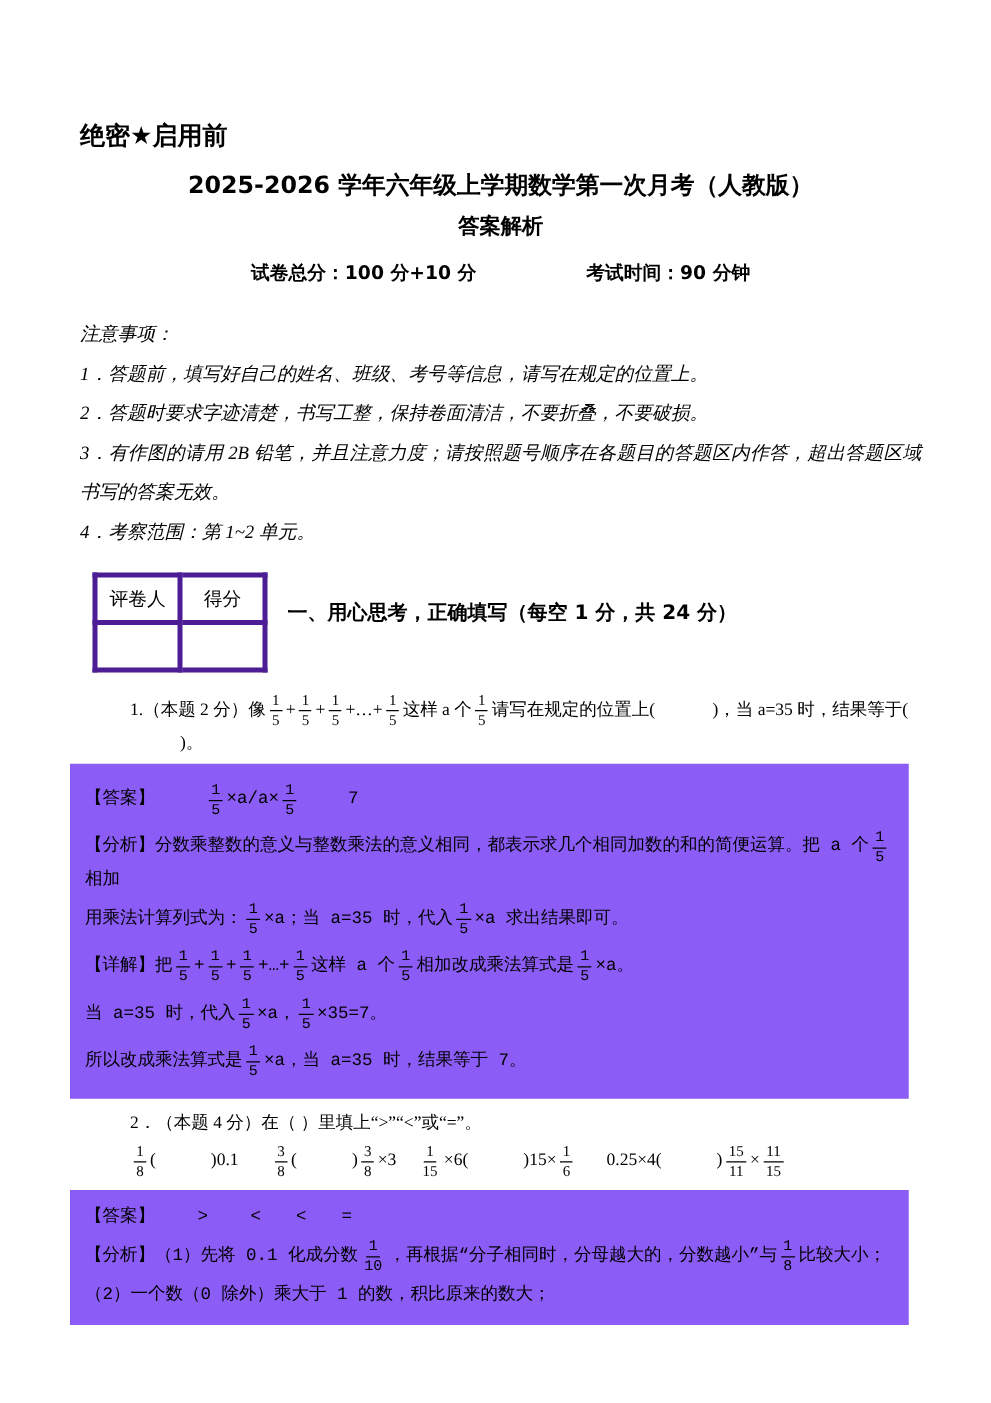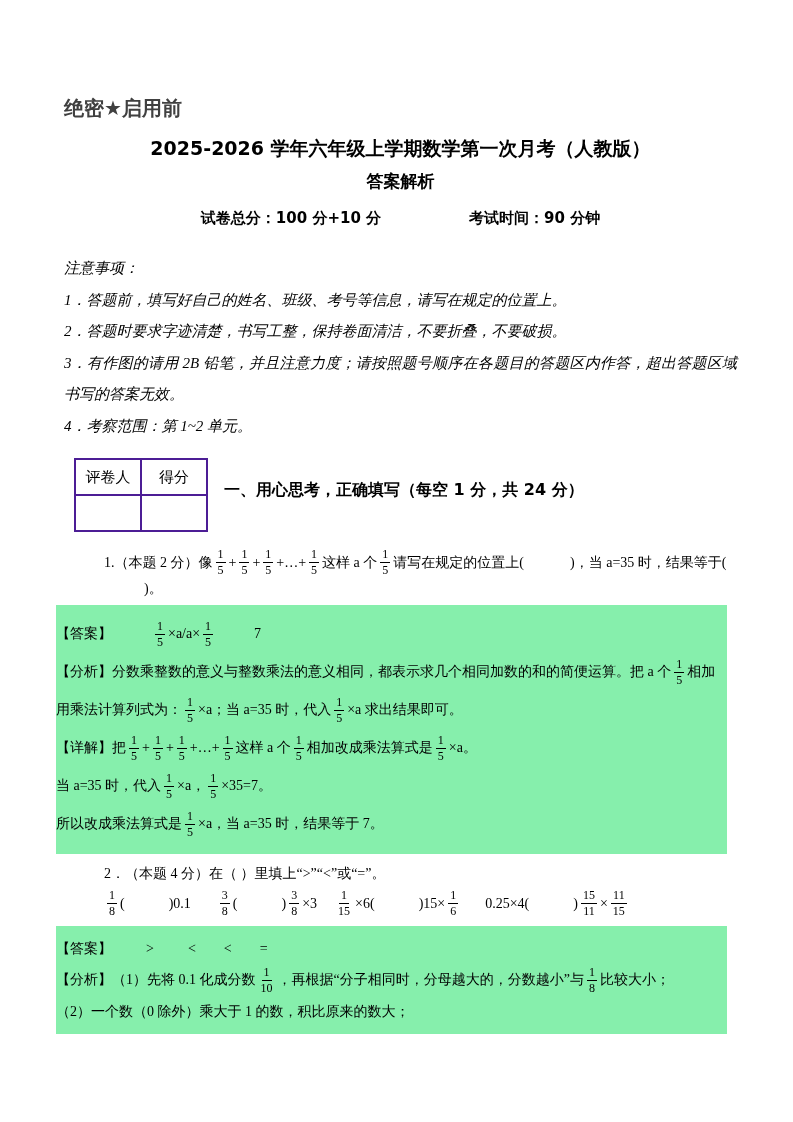--- a/index.html
+++ b/index.html
@@ -4,21 +4,21 @@
 <style>
   html,body{margin:0;padding:0;}
   body{
     width:793px;height:1122px;background:#ffffff;color:#000;
     font-family:"Liberation Serif","DejaVu Serif",serif;
     overflow:hidden;
   }
   .page{padding:95px 56px 0 64px;}
 
   .secret{
-    color:#404040;font-weight:bold;font-size:20px;line-height:26px;
+    color:#000000;font-weight:bold;font-size:20px;line-height:26px;
     font-family:"DejaVu Sans","Liberation Sans",sans-serif;
   }
   .title{
     text-align:center;font-size:19px;font-weight:bold;margin:14px 0 0 0;line-height:26px;
     font-family:"DejaVu Sans","Liberation Sans",sans-serif;
   }
   .subtitle{
     text-align:center;font-size:17px;font-weight:bold;margin:8px 0 0 0;line-height:24px;
     font-family:"DejaVu Sans","Liberation Sans",sans-serif;
   }
@@ -27,37 +27,38 @@
     font-weight:bold;font-size:15px;margin-top:14px;line-height:22px;
     font-family:"DejaVu Sans","Liberation Sans",sans-serif;
   }
   .notes{font-size:15px;font-style:italic;margin-top:24px;}
   .note-heading{line-height:2.1;}
   .note-item{line-height:2.1;text-align:justify;}
 
   .sec-row{display:flex;align-items:flex-start;gap:16px;margin-top:16px;margin-left:10px;}
   .score-table{border-collapse:collapse;}
   .score-table td{
-    border:2px solid #4c1d95;width:64px;height:34px;text-align:center;
+    border:4px solid #4c1d95;width:64px;height:34px;text-align:center;
     font-size:15px;padding:0;
   }
   .sec-title{
     font-family:"DejaVu Sans","Liberation Sans",sans-serif;
     font-weight:bold;font-size:16px;margin-top:22px;
   }
 
   .mline{display:flex;flex-wrap:wrap;align-items:center;font-size:14px;line-height:1.4;margin-left:40px;}
   .q-line{margin-top:14px;}
   .q2-line{margin-top:10px;}
   .items-line{margin-top:4px;}
 
   .block{
-    background:#86efac;
+    background:#8b5cf6;
     margin:6px 10px 0 -8px;
-    padding:8px 0;
+    padding:8px 12px;
+    font-family:Liberation Mono, monospace;
   }
   .block .mline{margin:5px 0;}
 
   .frac{
     display:inline-flex;flex-direction:column;align-items:center;
     margin:1px 3px;font-size:12px;line-height:1.25;
   }
   .frac .num{border-bottom:1px solid #000;padding:0 2px;}
   .frac .den{padding:0 2px;}
   .gap{display:inline-block;height:1px;}

